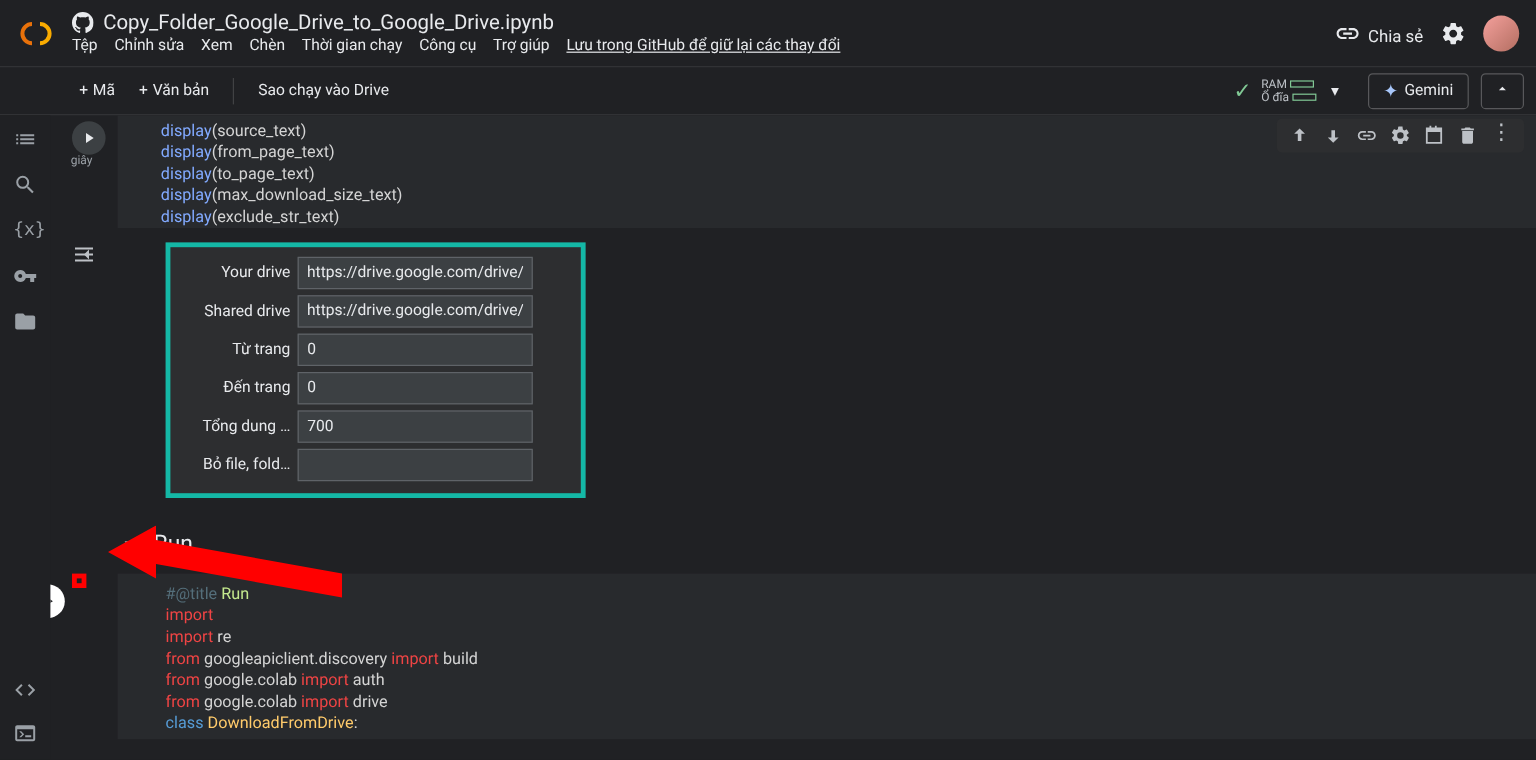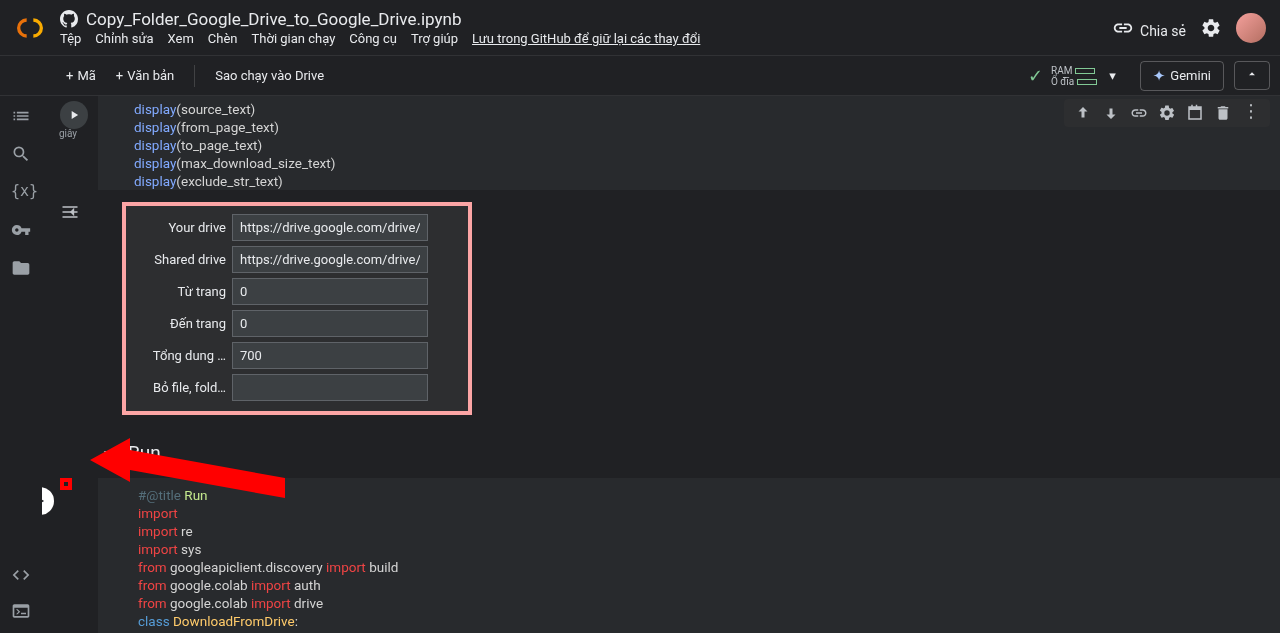--- a/index.html
+++ b/index.html
@@ -49,21 +49,21 @@
 .prn { color: #d4d4d4; }
 .id { color: #d4d4d4; }
 .kw { color: #ef4444; }
 .kw2 { color: #569cd6; }
 .str { color: #c3e88d; }
 .cmt { color: #546e7a; }
 .cls { color: #ffcb6b; }
 .output-area { margin-left: 56px; margin-top: 12px; position: relative; }
 .out-icon { position: absolute; left: -38px; top: 0; width: 24px; height: 24px; cursor: pointer; }
 .out-icon svg { width: 20px; height: 20px; fill: #bdc1c6; }
-.redbox { border: 4px solid #fca5a5; padding: 8px 10px 10px 10px; width: 350px; margin-left: 24px; background: #2d2e30; display: grid; grid-template-columns: 90px 196px; row-gap: 5px; column-gap: 6px; align-items: center; }
+.redbox { border: 4px solid #14b8a6; padding: 8px 10px 10px 10px; width: 350px; margin-left: 40px; background: #2d2e30; display: grid; grid-template-columns: 90px 196px; row-gap: 5px; column-gap: 6px; align-items: center; }
 .redbox label { font-size: 13px; color: #e8eaed; text-align: right; white-space: nowrap; overflow: hidden; text-overflow: ellipsis; }
 .redbox input { background: #3c4043; border: 1px solid #5f6368; color: #e8eaed; font-size: 13px; padding: 5px 7px; height: 27px; }
 .section-head { margin-left: 56px; margin-top: 26px; display: flex; align-items: center; gap: 10px; }
 .section-head .chev { width: 20px; height: 20px; fill: #e8eaed; cursor: pointer; }
 .section-head .h { font-size: 19px; color: #e8eaed; }
 .code-block2 { margin-left: 56px; margin-top: 14px; font-family: 'Roboto Mono', Menlo, Consolas, monospace; font-size: 13.5px; line-height: 18px; color: #d4d4d4; position: relative; padding-top: 4px; background: #282a2d; border: 4px solid transparent; }
 .run2-wrap { position: absolute; left: -42px; top: -4px; border: 4px solid #ff0000; padding: 2px; }
 .red-arrow { position: absolute; left: 90px; top: 438px; z-index: 20; pointer-events: none; }
 .red-arrow svg { width: 200px; height: 75px; }
 </style>
@@ -234,21 +234,20 @@
       <div class="run2-wrap">
         <div class="run-btn white">
             <svg viewBox="0 0 24 24">
               <path d="M8 5v14l11-7z"></path>
             </svg>
           </div>
       </div>
       <div class="codeline"><span class="cmt">#@title </span><span class="str">Run</span></div>
       <div class="codeline"><span class="kw">import</span></div>
       <div class="codeline"><span class="kw">import </span><span class="id">re</span></div>
-      <div class="codeline"><span class="kw">import </span><span class="id">sys</span></div>
       <div class="codeline"><span class="kw">from </span><span class="id">googleapiclient.discovery </span><span class="kw">import </span><span class="id">build</span></div>
       <div class="codeline"><span class="kw">from </span><span class="id">google.colab </span><span class="kw">import </span><span class="id">auth</span></div>
       <div class="codeline"><span class="kw">from </span><span class="id">google.colab </span><span class="kw">import </span><span class="id">drive</span></div>
       <div class="codeline"></div>
       <div class="codeline"><span class="kw2">class </span><span class="cls">DownloadFromDrive</span><span class="prn">:</span></div>
 
     </div>
 
   </div>
 </div>

